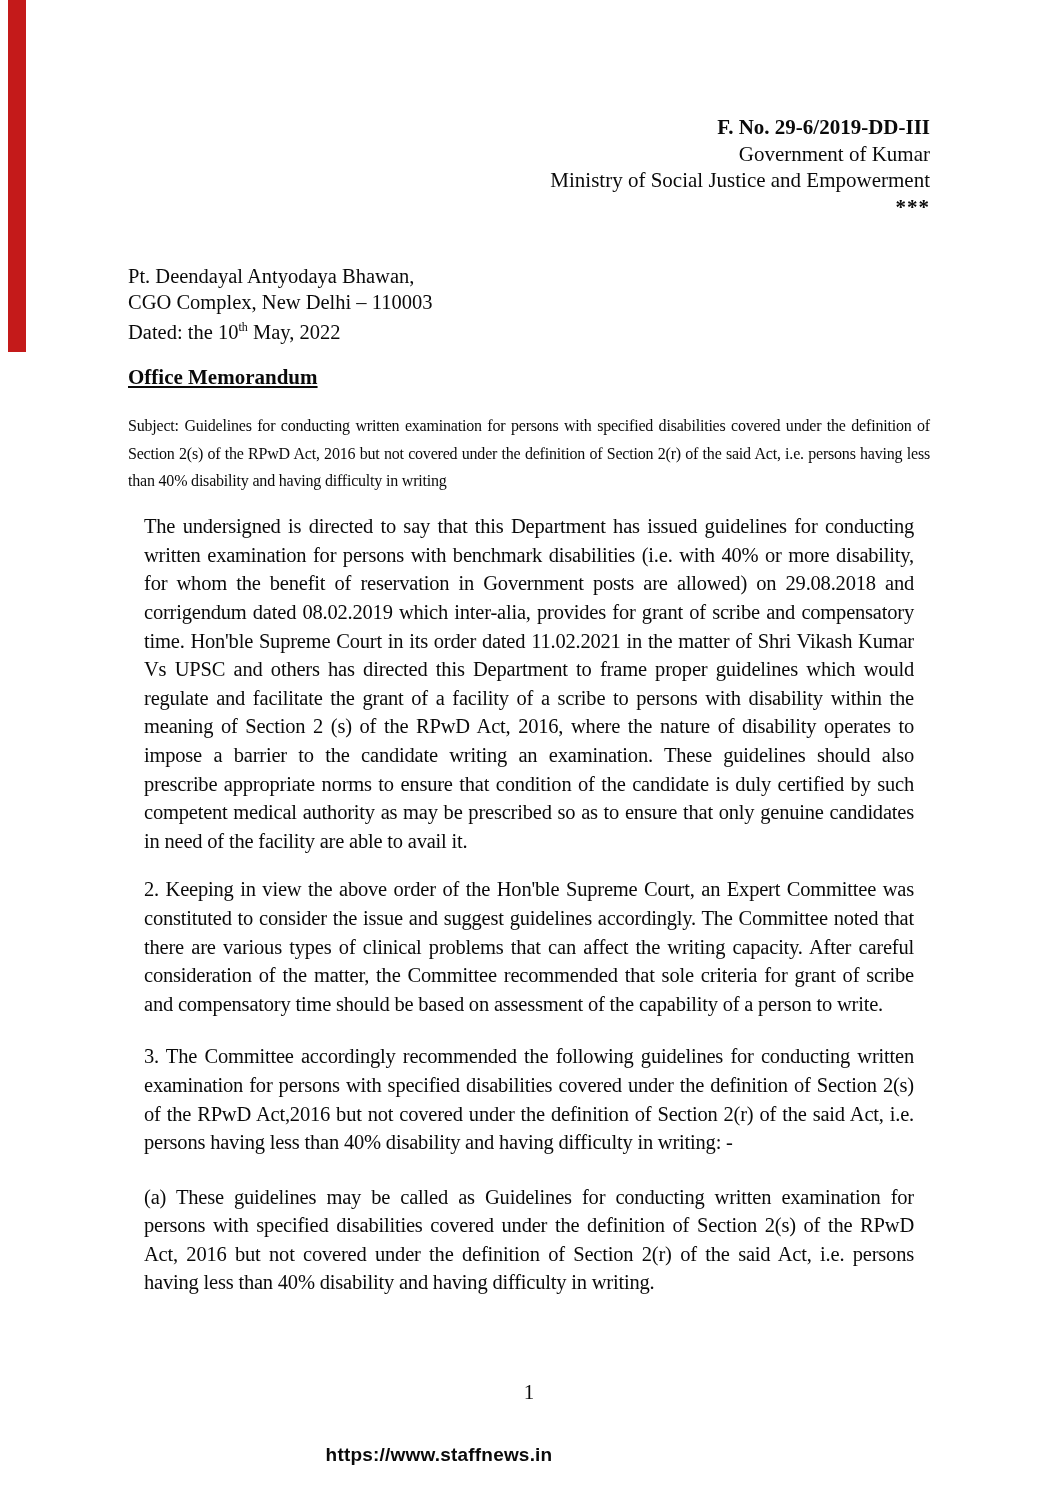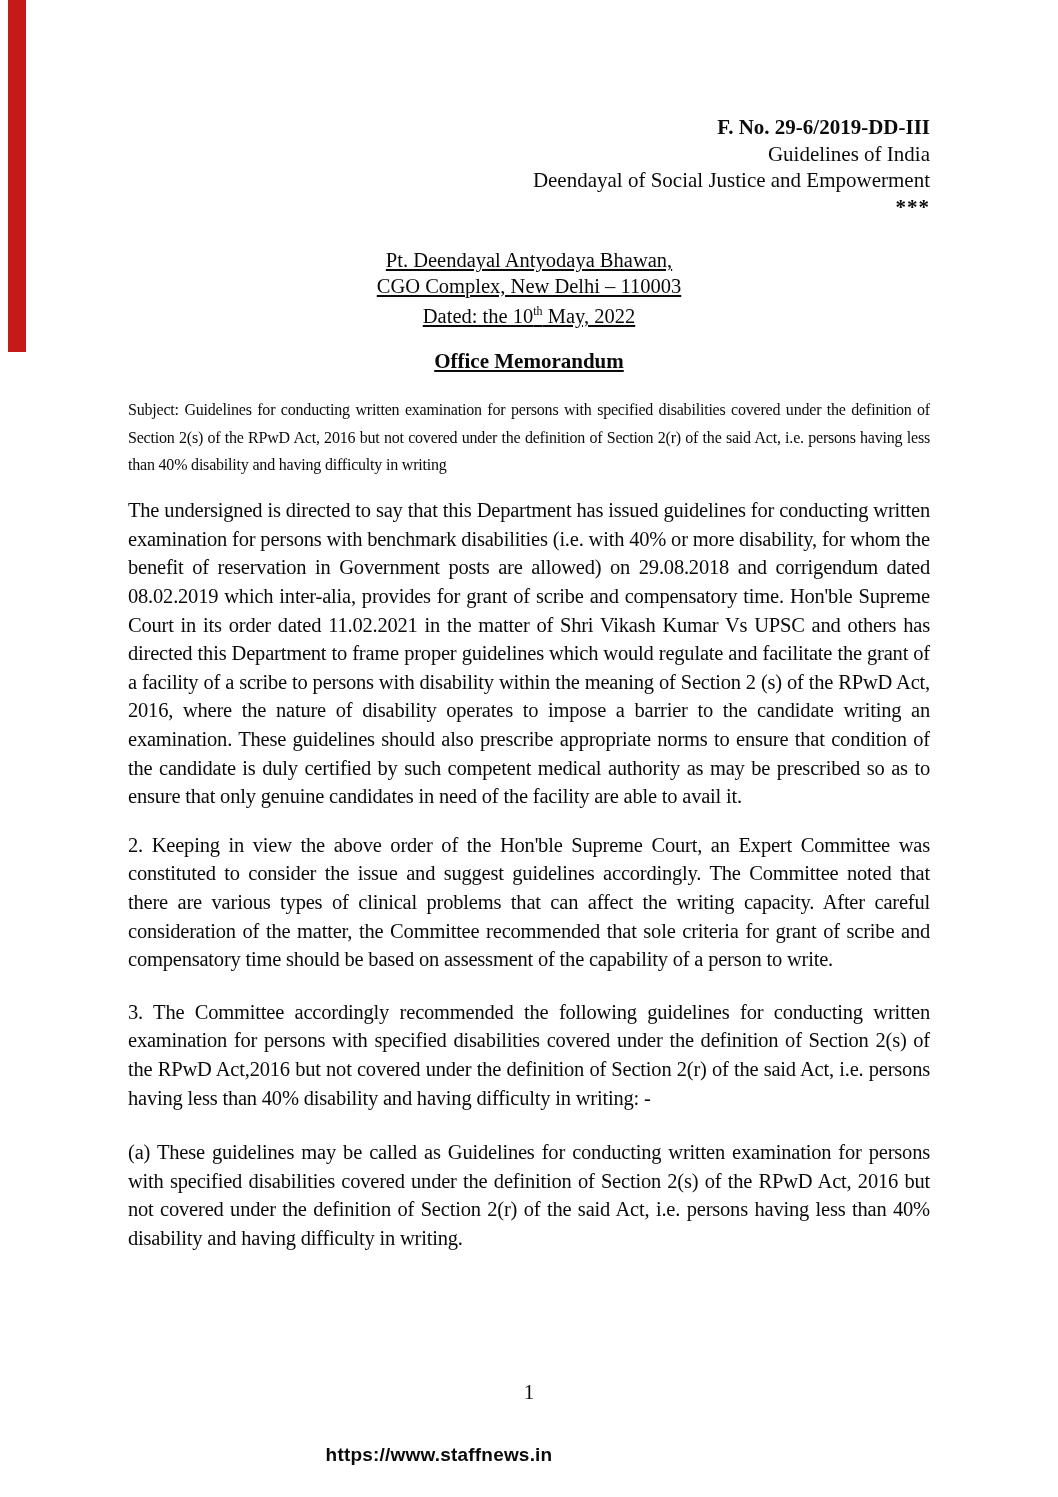--- a/index.html
+++ b/index.html
@@ -28,45 +28,44 @@
   }
   .header {
     text-align: right;
     margin-top: 114px;
     font-size: 21px;
     line-height: 26.5px;
   }
   .file-no { font-weight: bold; }
   .stars { font-weight: bold; letter-spacing: 1px; }
   .address {
-    text-align: center;
-    margin-top: 28px;
+    text-align: left;
+    margin-top: 44px;
     font-size: 20.5px;
     line-height: 25.5px;
-    text-decoration: underline;
   }
   .address sup { font-size: 12px; }
   .om-title {
-    text-align: center;
+    text-align: left;
     margin-top: 20px;
     font-size: 21px;
     font-weight: bold;
     text-decoration: underline;
   }
   .subject {
     font-weight: normal;
     text-align: justify;
     margin: 22px 0 0 0;
     font-size: 16px;
     line-height: 27.3px;
     letter-spacing: -0.2px;
   }
   p.body-para {
     text-align: justify;
-    margin: 0;
+    margin: 16px;
     font-size: 20.5px;
     line-height: 28.6px;
     letter-spacing: -0.2px;
   }
   p.body-para.p1 { margin-top: 18px; }
   p.body-para.p2 { margin-top: 20px; }
   p.body-para.p3 { margin-top: 24px; }
   p.body-para.pa { margin-top: 26px; }
   .page-number {
     position: absolute;
@@ -90,22 +89,22 @@
 </style>
 </head>
 <body>
 
 <div class="red-strip"></div>
 
 <div class="content">
 
   <div class="header">
     <div class="file-no">F. No. 29-6/2019-DD-III</div>
-    <div>Guidelines of India</div>
-    <div>Deendayal of Social Justice and Empowerment</div>
+    <div>Government of Kumar</div>
+    <div>Ministry of Social Justice and Empowerment</div>
     <div class="stars">***</div>
   </div>
 
   <div class="address">
     <div>Pt. Deendayal Antyodaya Bhawan,</div>
     <div>CGO Complex, New Delhi – 110003</div>
     <div><span>Dated: the 10</span><sup>th</sup><span> May, 2022</span></div>
   </div>
 
   <div class="om-title">Office Memorandum</div>

